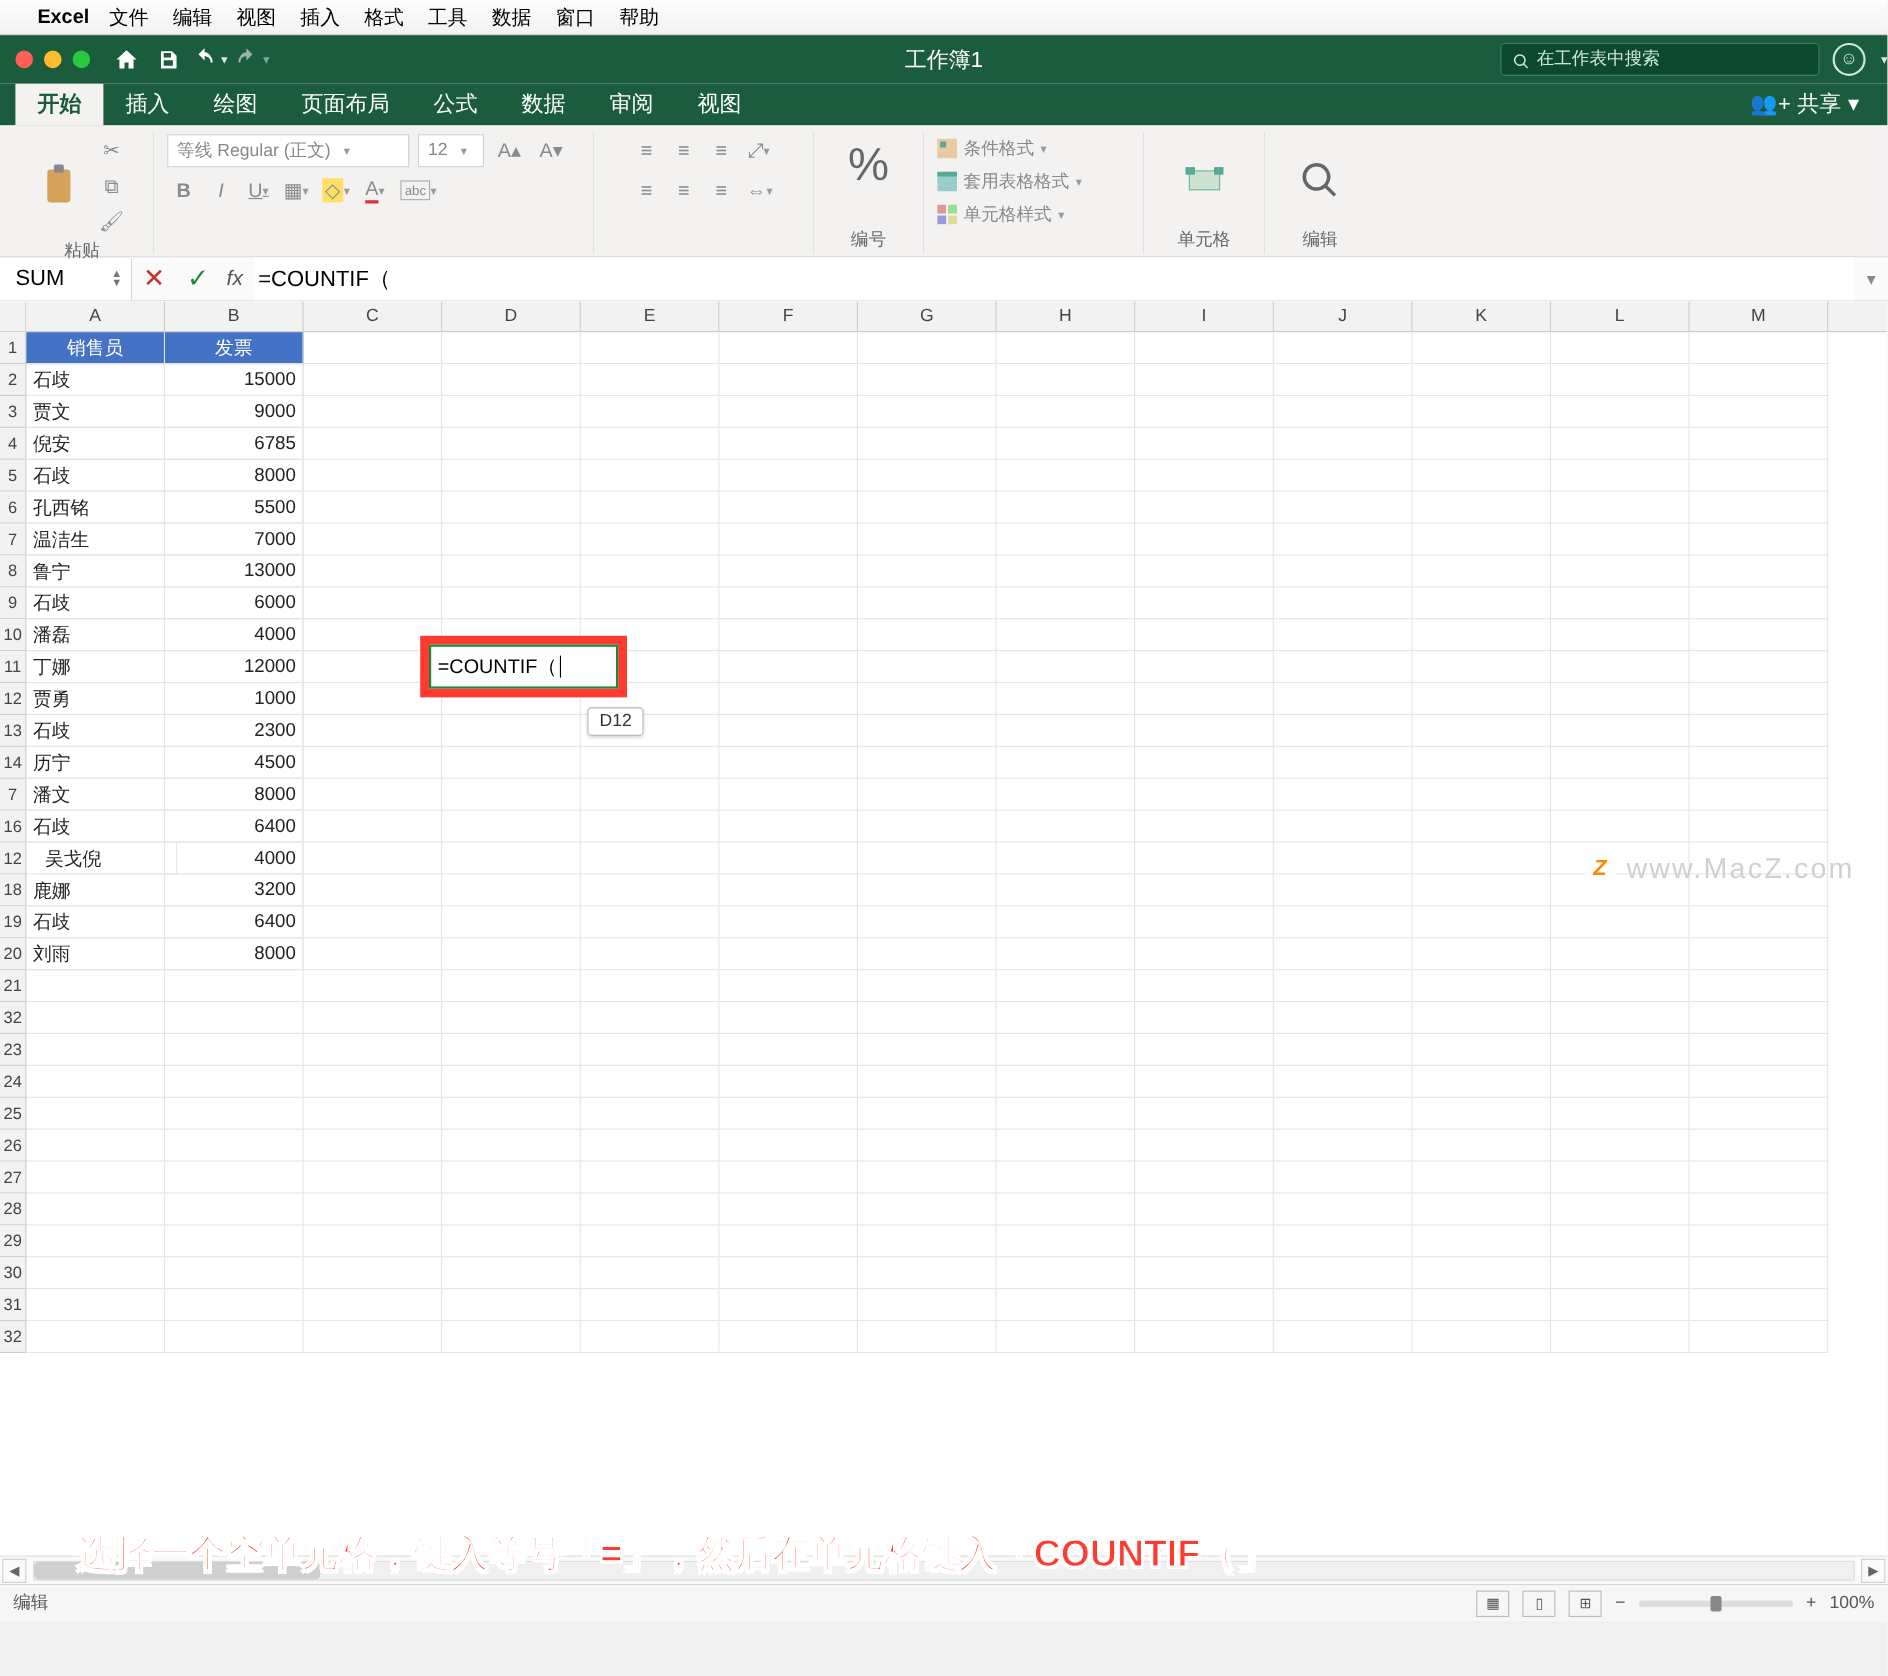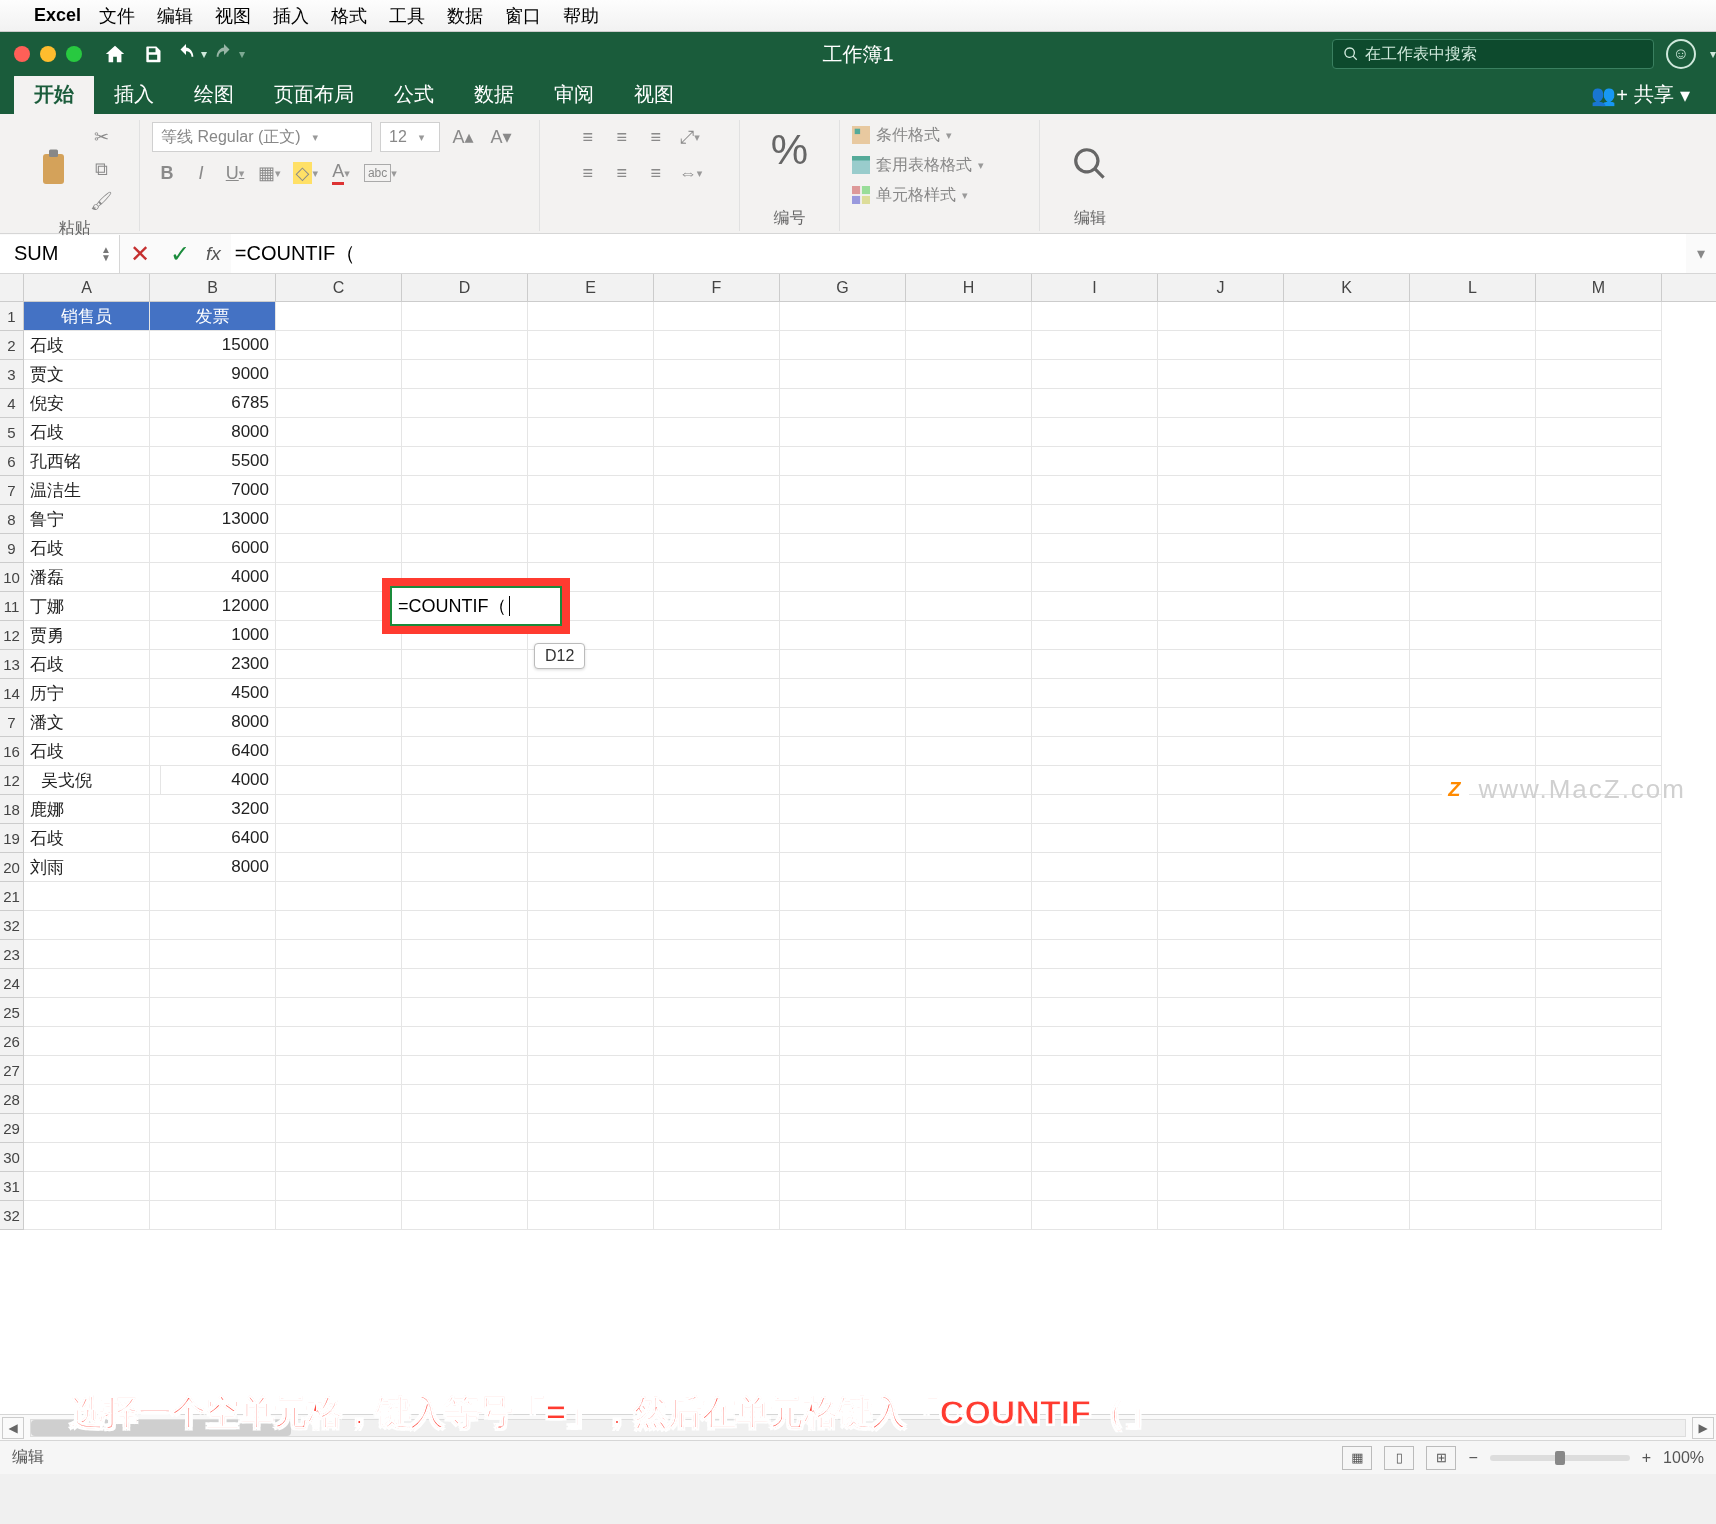--- a/index.html
+++ b/index.html
@@ -12,21 +12,21 @@
 .mac-menubar span { margin-right: 22px; cursor: default; }
 
 
 .titlebar { height: 44px; background: #1a5c3b; display: flex; align-items: center; position: relative; color: #fff; font-size: 18px; }
 .traffic { display: flex; gap: 10px; margin: 0 14px; }
 .traffic div { width: 16px; height: 16px; border-radius: 50%; }
 .tl-red { background: #ff5f57; } .tl-yel { background: #ffbd2e; } .tl-grn { background: #28c940; }
 .qa-btn { width: 34px; height: 34px; display: flex; align-items: center; justify-content: center; margin: 0 2px; color: #fff; }
 .qa-btn svg { fill: #fff; }
 .doc-title { position: absolute; left: 50%; transform: translateX(-50%); font-size: 20px; color: #fff; }
-.search-box { margin-left: auto; margin-right: 12px; display: flex; align-items: center; background: #0d4a2d; border: 1px solid #3a8060; border-radius: 4px; padding: 4px 10px; width: 322px; height: 30px; color: #cfe8db; font-size: 16px; }
+.search-box { margin-left: auto; margin-right: 12px; display: flex; align-items: flex-end; background: #0d4a2d; border: 1px solid #3a8060; border-radius: 4px; padding: 4px 10px; width: 290px; height: 30px; color: #cfe8db; font-size: 16px; }
 .search-box svg { fill: #cfe8db; margin-right: 6px; }
 .smiley { width: 30px; height: 30px; border: 2px solid #cfe8db; border-radius: 50%; display: flex; align-items: center; justify-content: center; color: #cfe8db; margin-right: 10px; font-size: 16px; }
 .titlebar .chev { color:#cfe8db; font-size:12px; margin-left:4px; }
 
 
 .ribbon-tabs { height: 38px; background: #1a5c3b; display: flex; align-items: flex-end; padding-left: 14px; color: #fff; font-size: 20px; }
 .ribbon-tab { padding: 8px 20px 6px 20px; cursor: pointer; }
 .ribbon-tab.active { background: #f3f2f1; color: #1a5c3b; font-weight: 600; border-radius: 4px 4px 0 0; }
 .share-btn { margin-left: auto; margin-right: 14px; padding: 6px 12px; color: #fff; display: flex; align-items: center; gap: 6px; }
 
@@ -260,20 +260,32 @@
             <rect x="11" width="9" height="9" fill="#9d9"></rect>
             <rect y="11" width="9" height="9" fill="#99d"></rect>
             <rect x="11" y="11" width="9" height="9" fill="#dd9"></rect>
           </svg>
           <span>单元格样式</span>
           <span class="rcaret">▾</span>
         </div>
     </div>
   </div>
 
+  <div class="rgroup" style="width:110px">
+    <div class="rgroup-top">
+        <div class="rbtn big">
+          <svg width="44" height="36" viewBox="0 0 44 36">
+            <rect x="6" y="8" width="32" height="20" fill="#cfe2cf" stroke="#5a9"></rect>
+            <rect x="2" y="4" width="10" height="8" fill="#5a9"></rect>
+            <rect x="32" y="4" width="10" height="8" fill="#5a9"></rect>
+          </svg>
+        </div>
+      </div>
+    <div class="rgroup-label">单元格</div>
+  </div>
 
   <div class="rgroup" style="width:100px">
     <div class="rgroup-top">
         <div class="rbtn big">
           <svg width="40" height="40" viewBox="0 0 24 24" fill="#666">
             <path d="M10 2a8 8 0 016.3 12.9l5 5-1.4 1.4-5-5A8 8 0 1110 2zm0 2a6 6 0 100 12 6 6 0 000-12z"></path>
           </svg>
         </div>
       </div>
     <div class="rgroup-label">编辑</div>

